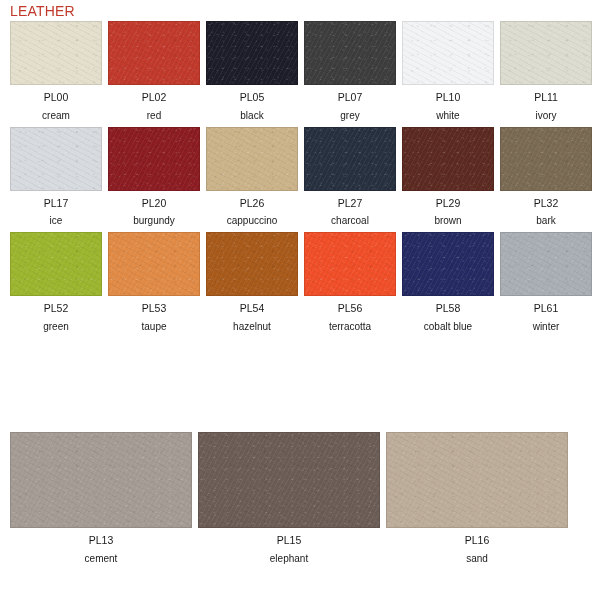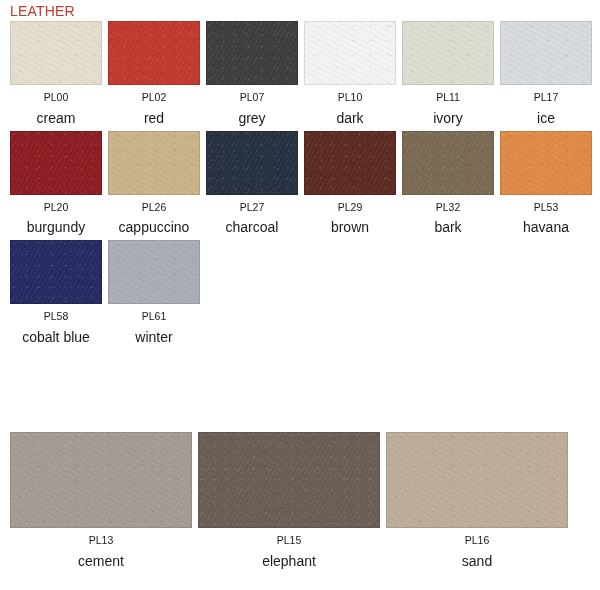--- a/index.html
+++ b/index.html
@@ -129,21 +129,21 @@
   .swatch-code {
     font-size: 10.5px;
     font-weight: 400;
     line-height: 1;
     margin-top: 7px;
     color: #1a1a1a;
     text-align: left;
     white-space: nowrap;
   }
   .swatch-name {
-    font-size: 14px;
+    font-size: 10px;
     font-weight: 400;
     line-height: 1;
     margin-top: 8px;
     color: #1a1a1a;
     text-align: left;
     white-space: nowrap;
   }
 </style>
 </head>
 <body>
@@ -157,28 +157,33 @@
         <div class="swatch-chip" style="background-color: rgb(228, 223, 204);"></div>
         <div class="swatch-code">PL00</div>
         <div class="swatch-name">cream</div>
       </div>
       <div class="swatch-cell">
         <div class="swatch-chip" style="background-color: rgb(192, 57, 43);"></div>
         <div class="swatch-code">PL02</div>
         <div class="swatch-name">red</div>
       </div>
       <div class="swatch-cell">
+        <div class="swatch-chip" style="background-color: rgb(28, 29, 41);"></div>
+        <div class="swatch-code">PL05</div>
+        <div class="swatch-name">black</div>
+      </div>
+      <div class="swatch-cell">
         <div class="swatch-chip" style="background-color: rgb(61, 61, 61);"></div>
         <div class="swatch-code">PL07</div>
         <div class="swatch-name">grey</div>
       </div>
       <div class="swatch-cell">
         <div class="swatch-chip" style="background-color: rgb(242, 243, 244);"></div>
         <div class="swatch-code">PL10</div>
-        <div class="swatch-name">dark</div>
+        <div class="swatch-name">white</div>
       </div>
       <div class="swatch-cell">
         <div class="swatch-chip" style="background-color: rgb(220, 220, 208);"></div>
         <div class="swatch-code">PL11</div>
         <div class="swatch-name">ivory</div>
       </div>
       <div class="swatch-cell">
         <div class="swatch-chip" style="background-color: rgb(215, 218, 222);"></div>
         <div class="swatch-code">PL17</div>
         <div class="swatch-name">ice</div>
@@ -202,23 +207,38 @@
         <div class="swatch-chip" style="background-color: rgb(92, 42, 33);"></div>
         <div class="swatch-code">PL29</div>
         <div class="swatch-name">brown</div>
       </div>
       <div class="swatch-cell">
         <div class="swatch-chip" style="background-color: rgb(122, 106, 83);"></div>
         <div class="swatch-code">PL32</div>
         <div class="swatch-name">bark</div>
       </div>
       <div class="swatch-cell">
+        <div class="swatch-chip" style="background-color: rgb(156, 181, 46);"></div>
+        <div class="swatch-code">PL52</div>
+        <div class="swatch-name">green</div>
+      </div>
+      <div class="swatch-cell">
         <div class="swatch-chip" style="background-color: rgb(224, 138, 70);"></div>
         <div class="swatch-code">PL53</div>
-        <div class="swatch-name">havana</div>
+        <div class="swatch-name">taupe</div>
+      </div>
+      <div class="swatch-cell">
+        <div class="swatch-chip" style="background-color: rgb(168, 90, 27);"></div>
+        <div class="swatch-code">PL54</div>
+        <div class="swatch-name">hazelnut</div>
+      </div>
+      <div class="swatch-cell">
+        <div class="swatch-chip" style="background-color: rgb(240, 78, 40);"></div>
+        <div class="swatch-code">PL56</div>
+        <div class="swatch-name">terracotta</div>
       </div>
       <div class="swatch-cell">
         <div class="swatch-chip" style="background-color: rgb(37, 42, 98);"></div>
         <div class="swatch-code">PL58</div>
         <div class="swatch-name">cobalt blue</div>
       </div>
       <div class="swatch-cell">
         <div class="swatch-chip" style="background-color: rgb(169, 174, 181);"></div>
         <div class="swatch-code">PL61</div>
         <div class="swatch-name">winter</div>

